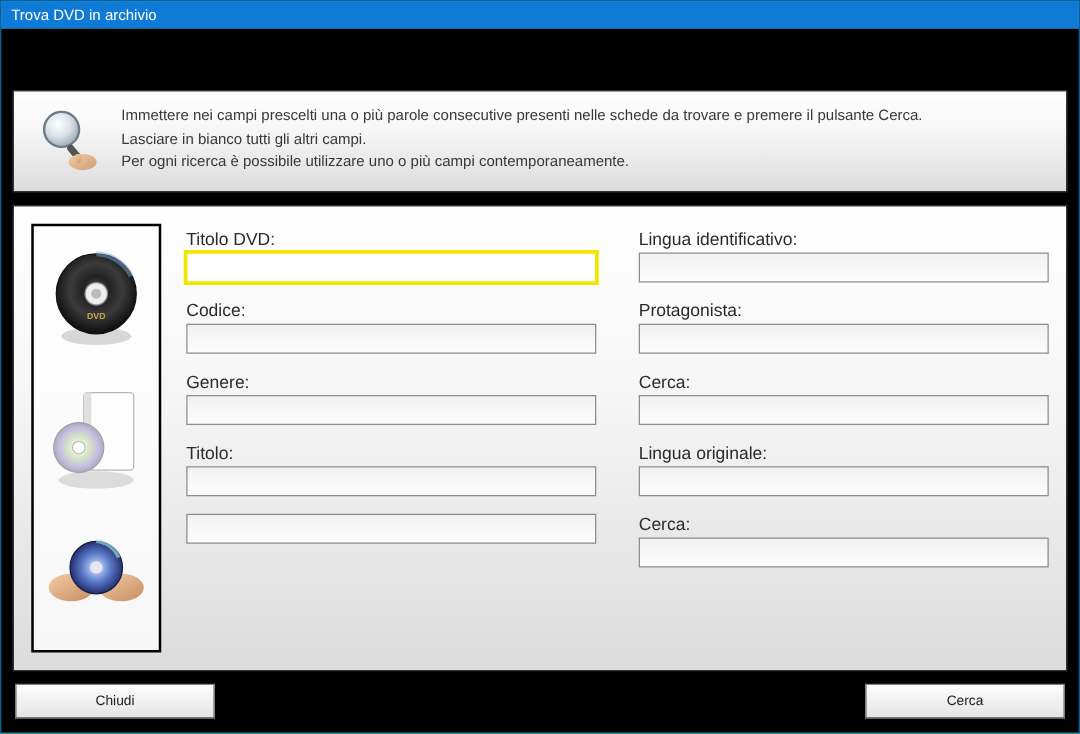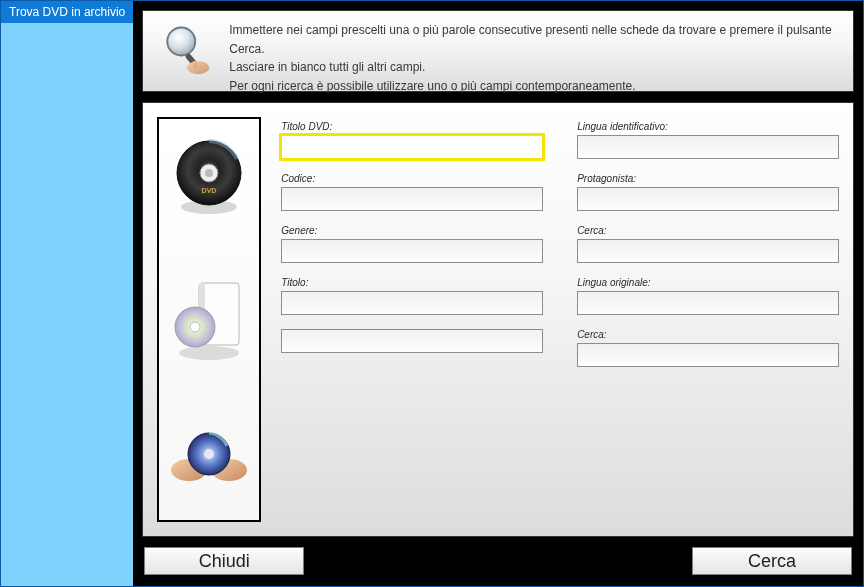--- a/index.html
+++ b/index.html
@@ -8,22 +8,22 @@
     background: #fff;
     width: 864px;
     height: 587px;
     overflow: hidden;
   }
   .window {
     width: 864px;
     height: 587px;
     border: 1px solid #0a5aa8;
     display: flex;
-    flex-direction: row;
-    background: #7dd3fc;
+    flex-direction: column;
+    background: #22c55e;
   }
   .titlebar {
     background: #0f7bd6;
     color: #fff;
     font-size: 12px;
     padding: 4px 8px;
     height: 22px;
     display: flex;
     align-items: center;
   }
@@ -38,20 +38,21 @@
   .panel {
     background: linear-gradient(to bottom, #ffffff 0%, #f6f6f6 40%, #dcdcdc 100%);
     border: 1px solid #333;
   }
   .info-panel {
     display: flex;
     gap: 16px;
     padding: 10px 14px 12px 14px;
     align-items: flex-start;
     height: 82px;
+    margin-top: 40px;
   }
   .info-text {
     color: #383838;
     font-size: 12px;
     line-height: 1.55;
   }
   .main-panel {
     flex: 1;
     padding: 14px;
     display: flex;
@@ -79,23 +80,22 @@
     row-gap: 14px;
     align-content: start;
     padding-top: 4px;
   }
   .field {
     display: flex;
     flex-direction: column;
     gap: 3px;
   }
   .field label {
-    font-size: 10px;
+    font-size: 14px;
     color: #2a2a2a;
-    font-style: italic;
   }
   .field input {
     height: 24px;
     border: 1px solid #8d8d8d;
     background: linear-gradient(to bottom, #f1f1f1, #fdfdfd);
     padding: 2px 6px;
     font-size: 13px;
     outline: none;
   }
   .field.focused input {
@@ -107,21 +107,21 @@
   .button-row {
     display: flex;
     justify-content: space-between;
     padding: 0 2px 2px 2px;
   }
   .btn {
     width: 160px;
     height: 28px;
     background: linear-gradient(to bottom, #fdfdfd, #e4e4e4);
     border: 1px solid #7d7d7d;
-    font-size: 18px;
+    font-size: 11px;
     color: #222;
     cursor: pointer;
   }
   
   .mag-wrap { width: 56px; height: 56px; flex-shrink:0; position:relative; }
 </style>
 </head>
 <body>
 
 <div class="window">

